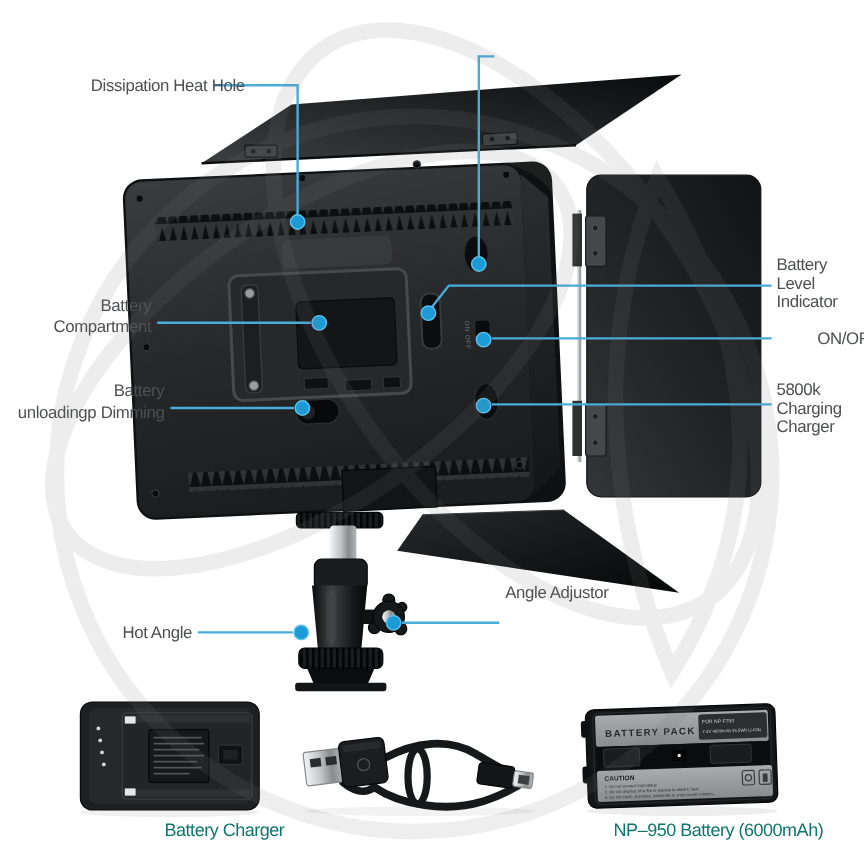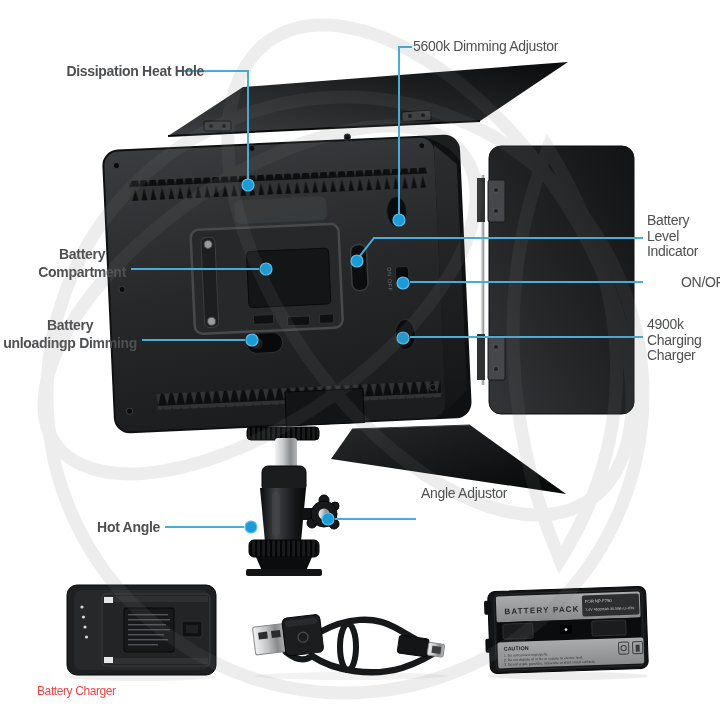--- a/index.html
+++ b/index.html
@@ -2,25 +2,25 @@
 <html><head>
 <meta charset="utf-8">
 <style>
   html,body{margin:0;padding:0;}
   body{width:720px;height:720px;background:#ffffff;position:relative;overflow:hidden;
        font-family:"Liberation Sans", sans-serif;}
   .stage{position:absolute;inset:0;width:720px;height:720px;}
   svg{display:block;}
   .callout{position:absolute;font-size:14px;letter-spacing:-0.3px;color:#4e4f51;
            white-space:nowrap;z-index:4;}
-  .callout.r{text-align:center;font-weight:bold;}
+  .callout.r{text-align:right;}
   .ml{line-height:15.5px;}
   .ml2{line-height:18px;}
-  .caption{position:absolute;font-size:12px;letter-spacing:-0.4px;color:#ef4444;
-           text-align:left;z-index:4;white-space:nowrap;}
+  .caption{position:absolute;font-size:15px;letter-spacing:-0.4px;color:#0f766e;
+           text-align:right;z-index:4;white-space:nowrap;}
   #watermark{position:absolute;inset:0;z-index:6;pointer-events:none;}
   #art{position:absolute;inset:0;z-index:2;}
 </style>
 </head>
 <body>
 
 <div class="stage">
 
 <svg id="art" width="720" height="720" viewBox="0 0 720 720">
   <defs>
@@ -281,51 +281,51 @@
     <circle cx="357" cy="261" r="6"></circle>
     <circle cx="403" cy="283" r="6"></circle>
     <circle cx="403" cy="338" r="6"></circle>
     <circle cx="251" cy="527" r="6"></circle>
     <circle cx="328" cy="519" r="6"></circle>
   </g>
 </svg>
 
 <div class="callout r" style="right:516px;top:63px">Dissipation Heat Hole</div>
 
-<div class="callout" style="left:413px;top:38px">5600k Dimming Adjustor</div>
 
 <div class="callout r ml2" style="right:594px;top:245px">
   <div>Battery</div>
   <div>Compartment</div>
 </div>
 
 <div class="callout r ml2" style="right:583px;top:316px">
   <div>Battery</div>
   <div>unloadingp Dimming</div>
 </div>
 
 <div class="callout ml" style="left:647px;top:213px">
   <div>Battery</div>
   <div>Level</div>
   <div>Indicator</div>
 </div>
 
 <div class="callout" style="left:681px;top:274px">ON/OFF</div>
 
 <div class="callout ml" style="left:647px;top:317px">
-  <div>4900k</div>
+  <div>5800k</div>
   <div>Charging</div>
   <div>Charger</div>
 </div>
 
 <div class="callout r" style="right:560px;top:519px">Hot Angle</div>
 
 <div class="callout" style="left:421px;top:485px">Angle Adjustor</div>
 
 <div class="caption" style="left:37px;width:200px;top:684px">Battery Charger</div>
+<div class="caption" style="left:446px;width:240px;top:684px">NP–950 Battery (6000mAh)</div>
 
 <svg id="watermark" width="720" height="720" viewBox="0 0 720 720">
   <g fill="none" stroke="#7a7a7a" stroke-width="13" opacity="0.13">
     <circle cx="345" cy="395" r="298"></circle>
     <ellipse cx="430" cy="270" rx="280" ry="150" transform="rotate(55 430 270)"></ellipse>
     <ellipse cx="260" cy="300" rx="250" ry="120" transform="rotate(-35 260 300)"></ellipse>
     <path d="M548,148 C640,300 635,440 560,560 C505,430 495,280 548,148 Z"></path>
   </g>
 </svg>
 

